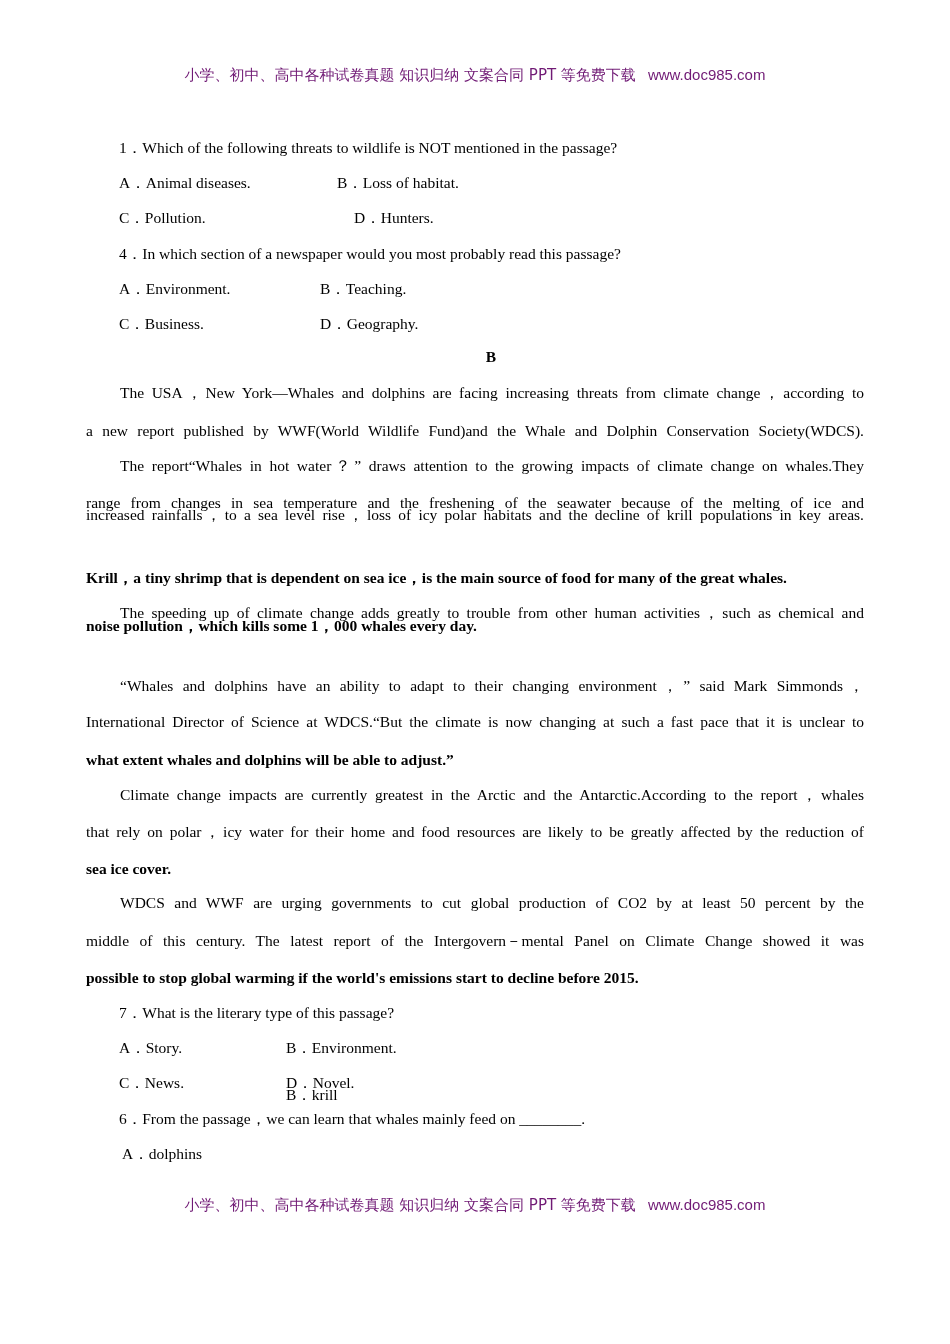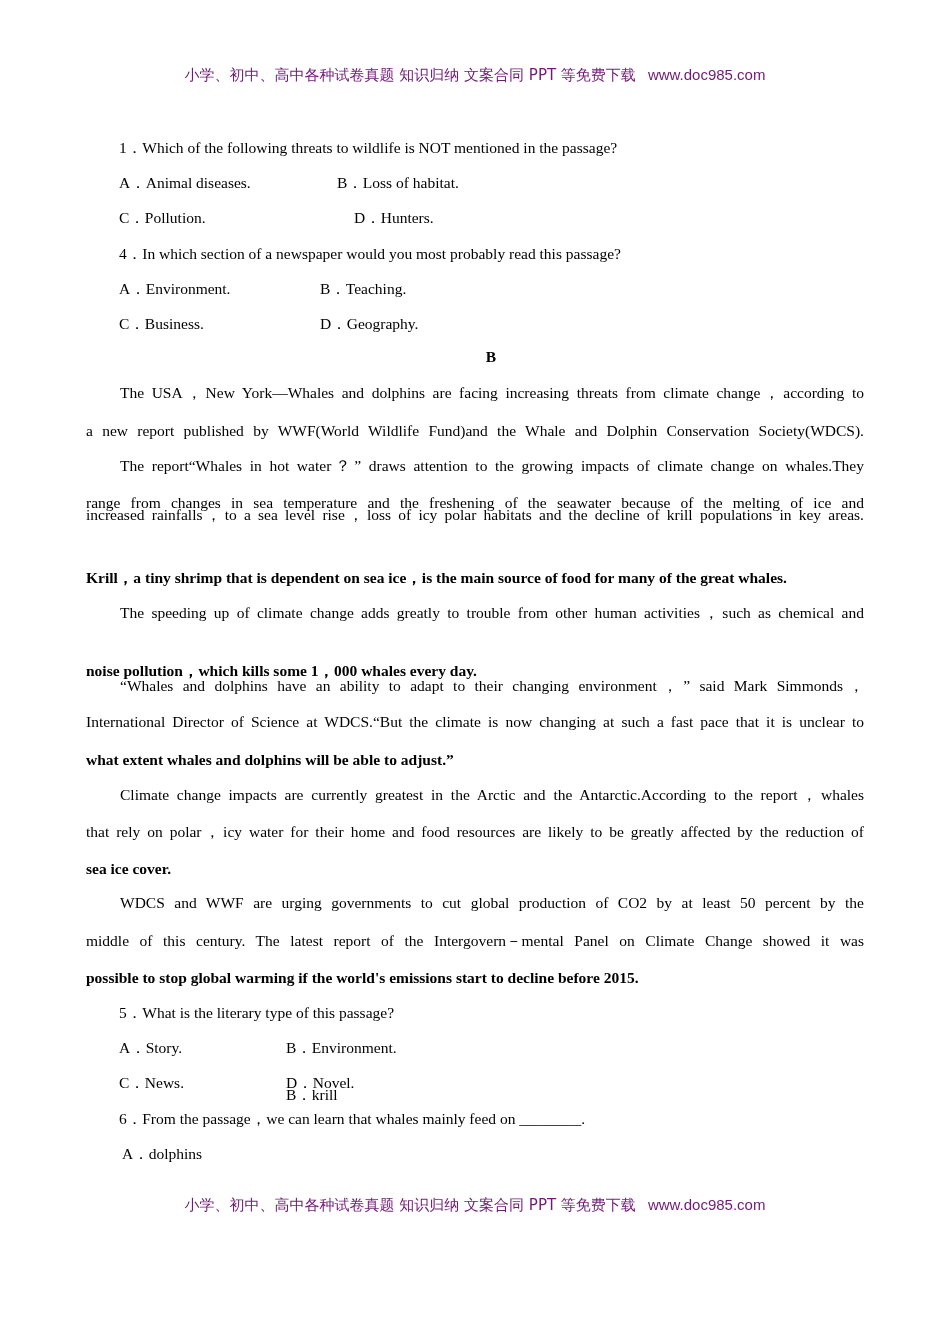--- a/index.html
+++ b/index.html
@@ -46,32 +46,32 @@
 
 <div class="sec" style="top:348px;">B</div>
 
 <div class="just indent" style="top:383px;">The USA，New York—Whales and dolphins are facing increasing threats from climate change，according to</div>
 <div class="just" style="top:421px;">a new report published by WWF(World Wildlife Fund)and the Whale and Dolphin Conservation Society(WDCS).</div>
 <div class="just indent" style="top:456px;">The report“Whales in hot water？” draws attention to the growing impacts of climate change on whales.They</div>
 <div class="just" style="top:493px;">range from changes in sea temperature and the freshening of the seawater because of the melting of ice and</div>
 <div class="just" style="top:505px;">increased rainfalls，to a sea level rise，loss of icy polar habitats and the decline of krill  populations in key areas.</div>
 <div class="just last" style="top:568px;">Krill，a tiny shrimp that is dependent on sea ice，is the main source of food for many of the great whales.</div>
 <div class="just indent" style="top:603px;">The speeding up of climate change adds greatly to trouble from other human activities，such as chemical and</div>
-<div class="just last" style="top:661px;">noise pollution，which kills some 1，000 whales every day.</div>
+<div class="just last" style="top:616px;">noise pollution，which kills some 1，000 whales every day.</div>
 <div class="just indent" style="top:676px;">“Whales and dolphins have an ability to adapt to their changing environment，” said Mark Simmonds，</div>
 <div class="just" style="top:712px;">International Director of Science at WDCS.“But the climate is now changing at such a fast pace that it is unclear to</div>
 <div class="just last" style="top:750px;">what extent whales and dolphins will be able to adjust.”</div>
 <div class="just indent" style="top:785px;">Climate change impacts are currently greatest in the Arctic and the Antarctic.According to the report，whales</div>
 <div class="just" style="top:822px;">that rely on polar，icy water for their home and food resources are likely to be greatly affected by the reduction of</div>
 <div class="just last" style="top:859px;">sea ice cover.</div>
 <div class="just indent" style="top:893px;">WDCS and WWF are urging governments to cut global production of CO2 by at least 50 percent by the</div>
 <div class="just" style="top:931px;">middle of this century. The latest report of the Intergovern－mental Panel on Climate Change showed it was</div>
 <div class="just last" style="top:968px;">possible to stop global warming if the world's emissions start to decline before 2015.</div>
 
-<div class="line" style="left:119px; top:1003px;">5．What is the literary type of this passage?</div>
+<div class="line" style="left:119px; top:1003px;">7．What is the literary type of this passage?</div>
 <div class="opt" style="left:119px; top:1038px;">A．Story.</div>
 <div class="opt" style="left:286px; top:1038px;">B．Environment.</div>
 <div class="opt" style="left:119px; top:1073px;">C．News.</div>
 <div class="opt" style="left:286px; top:1073px;">D．Novel.</div>
 
 <div class="line" style="left:119px; top:1109px;">6．From the passage，we can learn that whales mainly feed on ________.</div>
 <div class="opt" style="left:122px; top:1144px;">A．dolphins</div>
 <div class="opt" style="left:286px; top:1085px;">B．krill</div>
 
 <div class="hdr" style="top:1196px;">

